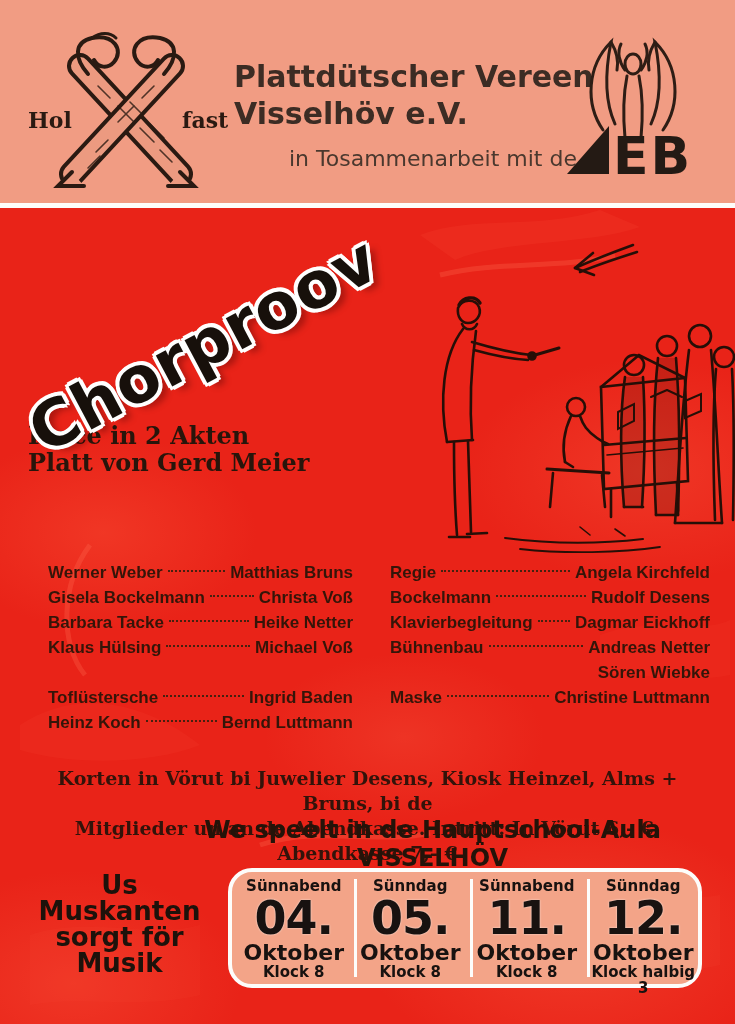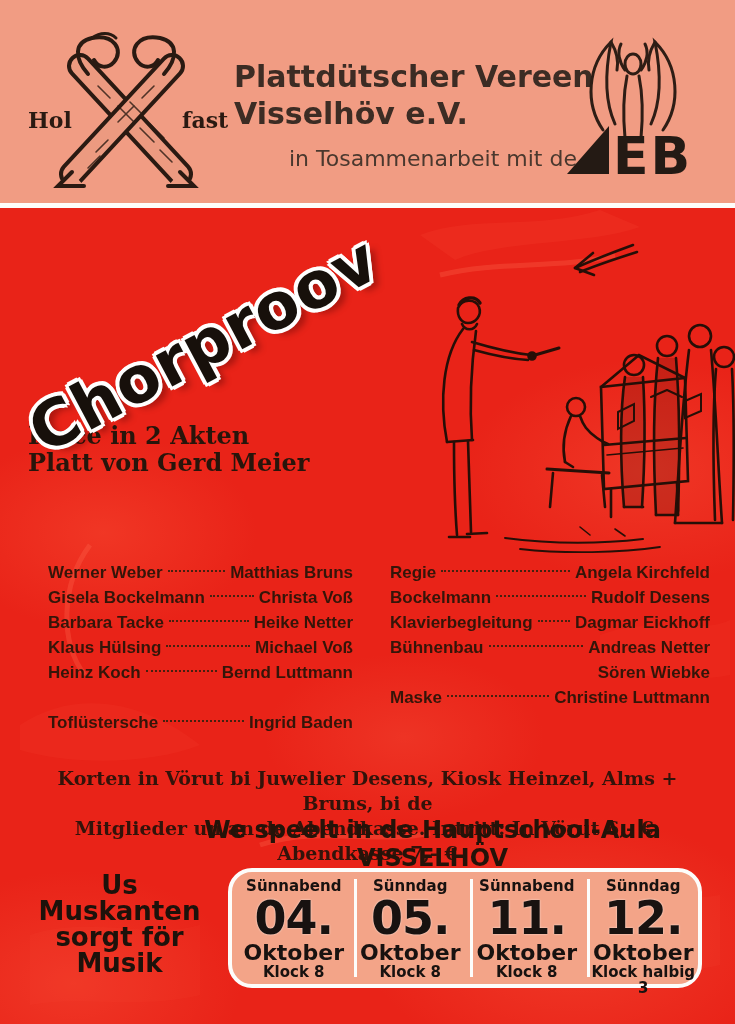--- a/index.html
+++ b/index.html
@@ -242,29 +242,29 @@
     <div class="cast-row">
       <span class="role">Barbara Tacke</span>
       <span class="leader"></span>
       <span class="name">Heike Netter</span>
     </div>
     <div class="cast-row">
       <span class="role">Klaus Hülsing</span>
       <span class="leader"></span>
       <span class="name">Michael Voß</span>
     </div>
-    <div class="cast-row">
-      <span class="role">Heinz Koch</span>
-      <span class="leader"></span>
-      <span class="name">Bernd Luttmann</span>
-    </div>
     <div class="cast-row gap-top">
       <span class="role">Toflüstersche</span>
       <span class="leader"></span>
       <span class="name">Ingrid Baden</span>
+    </div>
+    <div class="cast-row">
+      <span class="role">Heinz Koch</span>
+      <span class="leader"></span>
+      <span class="name">Bernd Luttmann</span>
     </div>
   </div>
 
   <div class="cast cast-right">
     <div class="cast-row">
       <span class="role">Regie</span>
       <span class="leader"></span>
       <span class="name">Angela Kirchfeld</span>
     </div>
     <div class="cast-row">

